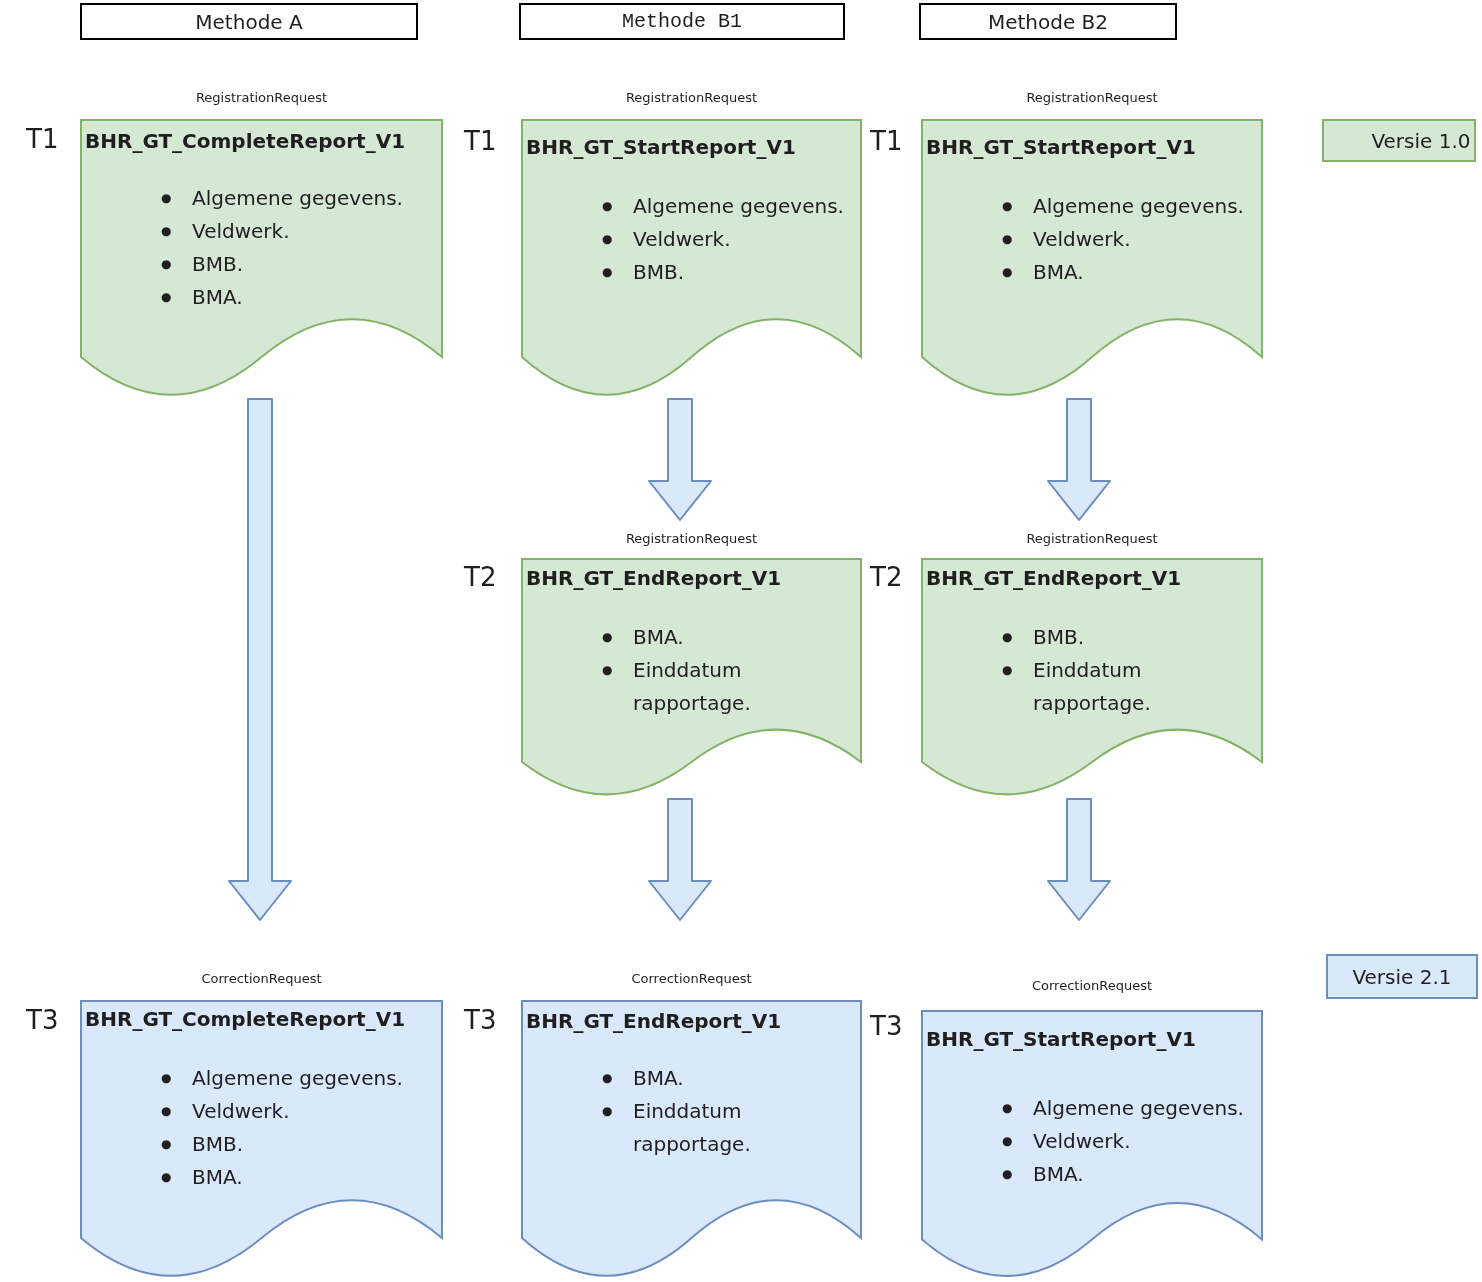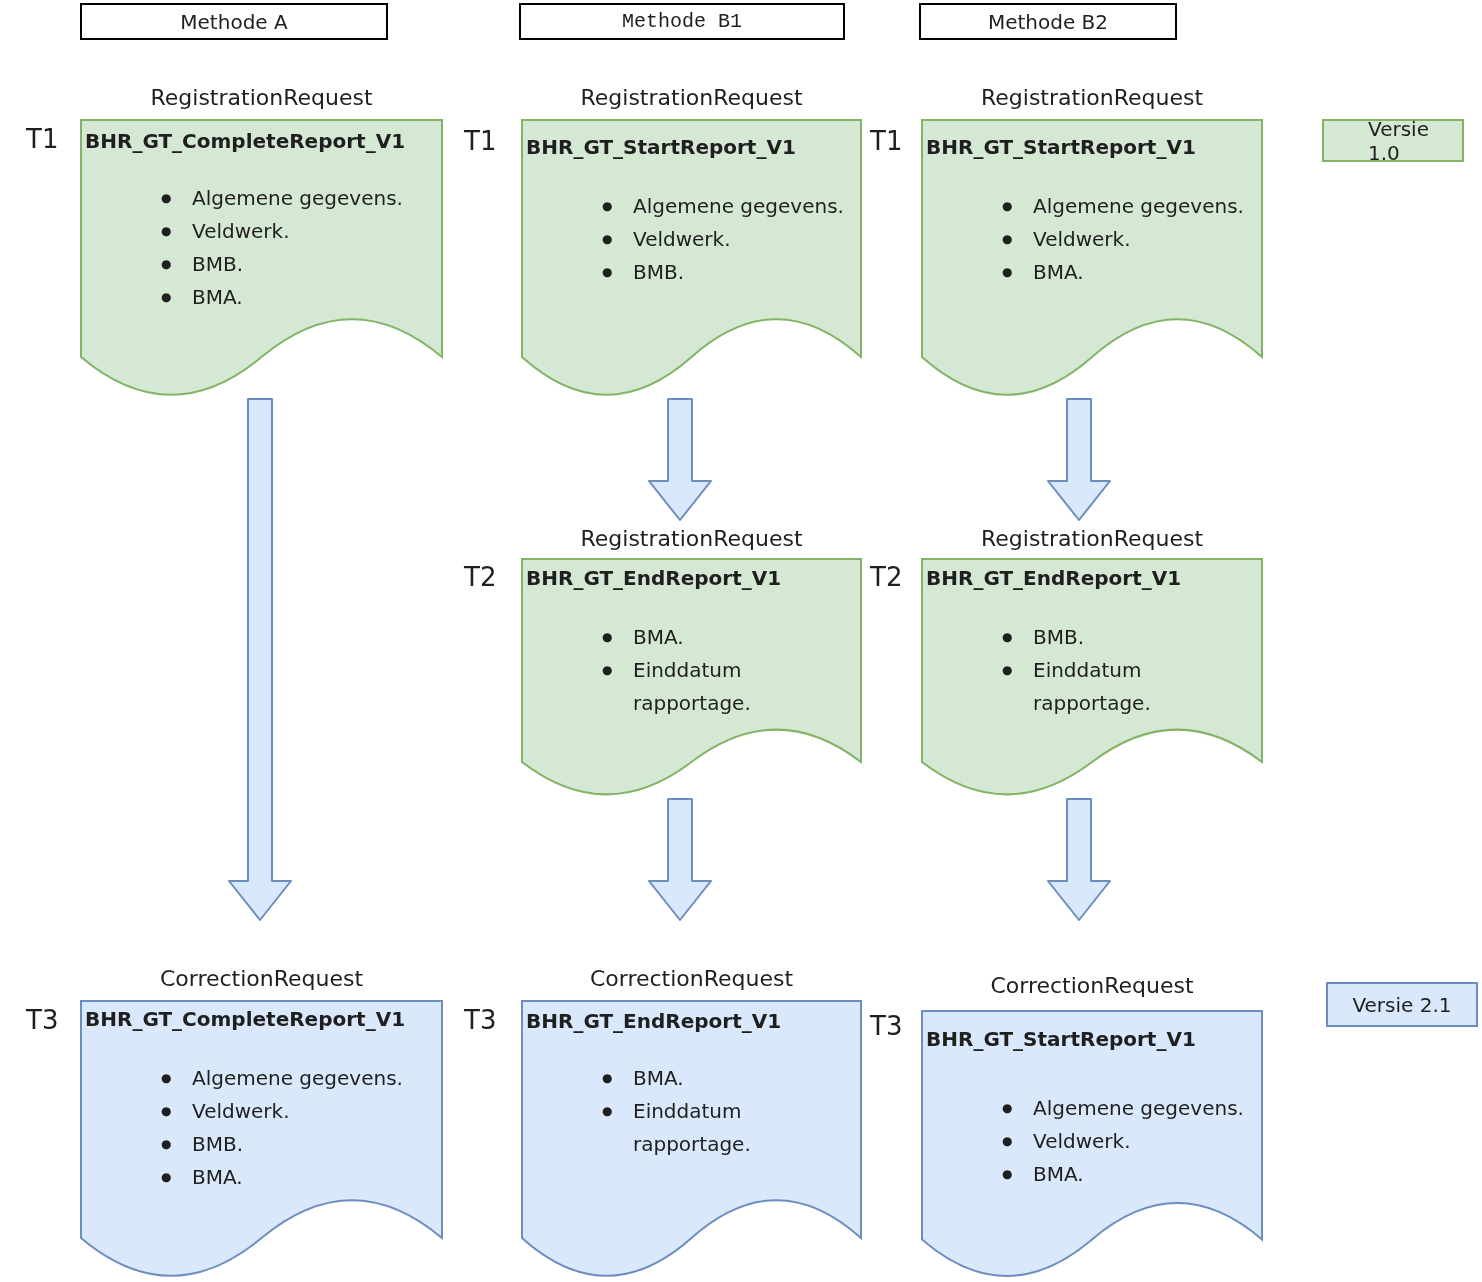--- a/index.html
+++ b/index.html
@@ -12,21 +12,21 @@
 
   
   .method-header {
     position:absolute; background:#ffffff; border:2px solid #000000;
     display:flex; align-items:center; justify-content:center;
     font-size:20px; line-height:1;
   }
 
   
   .req-label {
-    position:absolute; text-align:center; font-size:22px; line-height:22px;
+    position:absolute; text-align:center; font-size:13px; line-height:22px;
   }
 
   
   .time-marker { position:absolute; font-size:26px; line-height:26px; }
 
   
   .doc { position:absolute; }
   .doc > svg { position:absolute; left:0; top:0; overflow:visible; }
   .doc.green > svg path { fill:#d5e8d4; stroke:#82b366; stroke-width:2; }
   .doc.blue  > svg path { fill:#dae8fc; stroke:#6c8ebf; stroke-width:2; }
@@ -54,21 +54,21 @@
   .version-badge {
     position:absolute; display:flex; align-items:center; justify-content:center;
     font-size:20px;
   }
   .version-badge.green { background:#d5e8d4; border:2px solid #82b366; }
   .version-badge.blue  { background:#dae8fc; border:2px solid #6c8ebf; }
 </style>
 </head>
 <body>
 
-<div class="method-header" style="left:80px;  top:3px; width:308px; height:37px;">
+<div class="method-header" style="left:80px;  top:3px; width:338px; height:37px;">
     <span>Methode A</span>
   </div>
 <div class="method-header" style="left:519px; top:3px; width:326px; height:37px;font-family:Liberation Mono, monospace;">
     <span>Methode B1</span>
   </div>
 <div class="method-header" style="left:919px; top:3px; width:258px; height:37px;">
     <span>Methode B2</span>
   </div>
 
 <div class="req-label" style="left:80px;  top:87px;  width:363px;">RegistrationRequest</div>
@@ -196,18 +196,18 @@
 <svg class="block-arrow" style="left:1047px; top:398px;" width="64" height="124" viewBox="0 0 64 124">
   <polygon points="20,1 44,1 44,83 63,83 32,122 1,83 20,83"></polygon>
 </svg>
 <svg class="block-arrow" style="left:648px; top:798px;" width="64" height="124" viewBox="0 0 64 124">
   <polygon points="20,1 44,1 44,83 63,83 32,122 1,83 20,83"></polygon>
 </svg>
 <svg class="block-arrow" style="left:1047px; top:798px;" width="64" height="124" viewBox="0 0 64 124">
   <polygon points="20,1 44,1 44,83 63,83 32,122 1,83 20,83"></polygon>
 </svg>
 
-<div class="version-badge green" style="left:1322px; top:119px; width:142px; height:43px;padding-left:44px;">
+<div class="version-badge green" style="left:1322px; top:119px; width:154px; height:43px;padding-left:44px;">
     <span>Versie 1.0</span>
   </div>
-<div class="version-badge blue" style="left:1326px; top:982px; width:152px; height:45px;">
+<div class="version-badge blue" style="left:1326px; top:954px; width:152px; height:45px;">
     <span>Versie 2.1</span>
   </div>
 
 </body></html>

